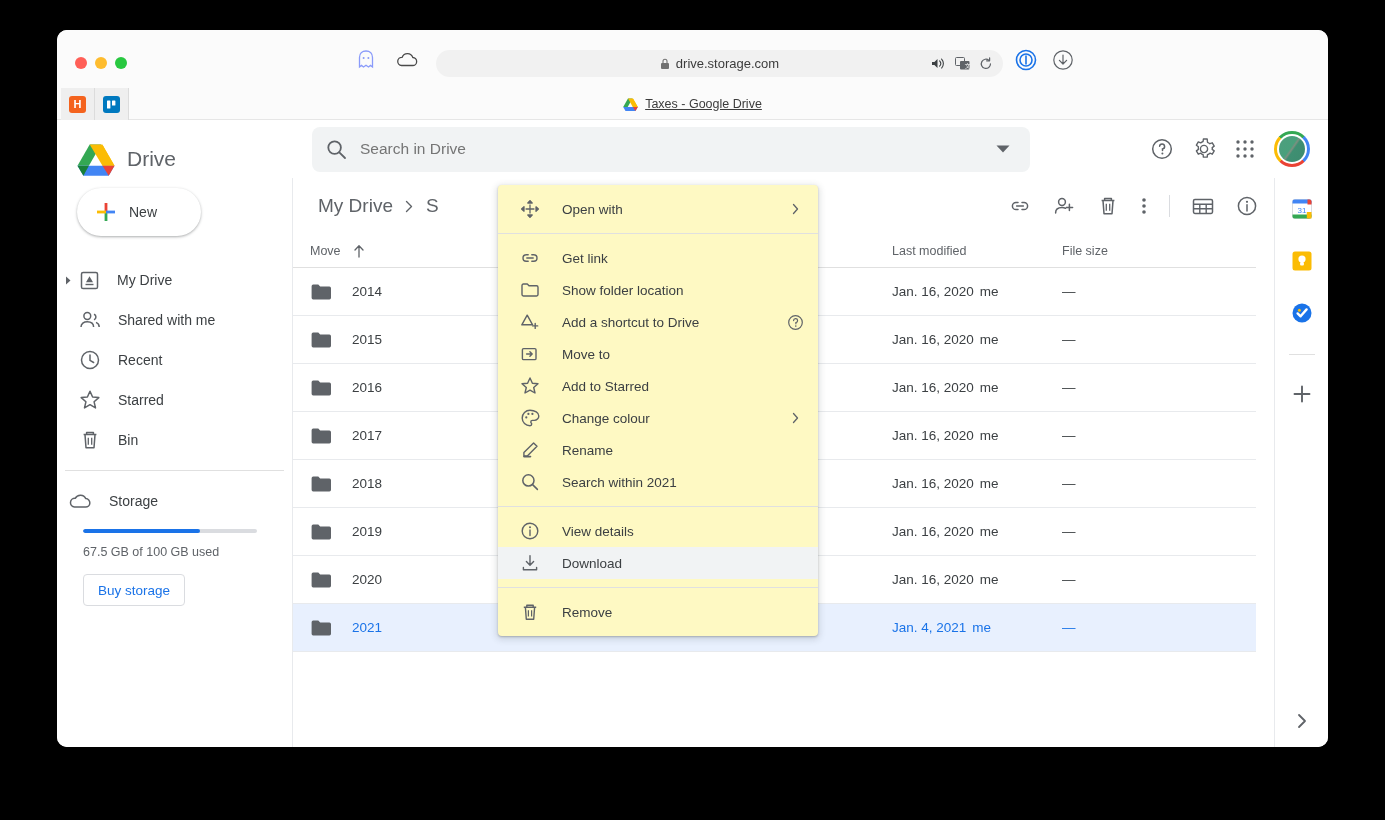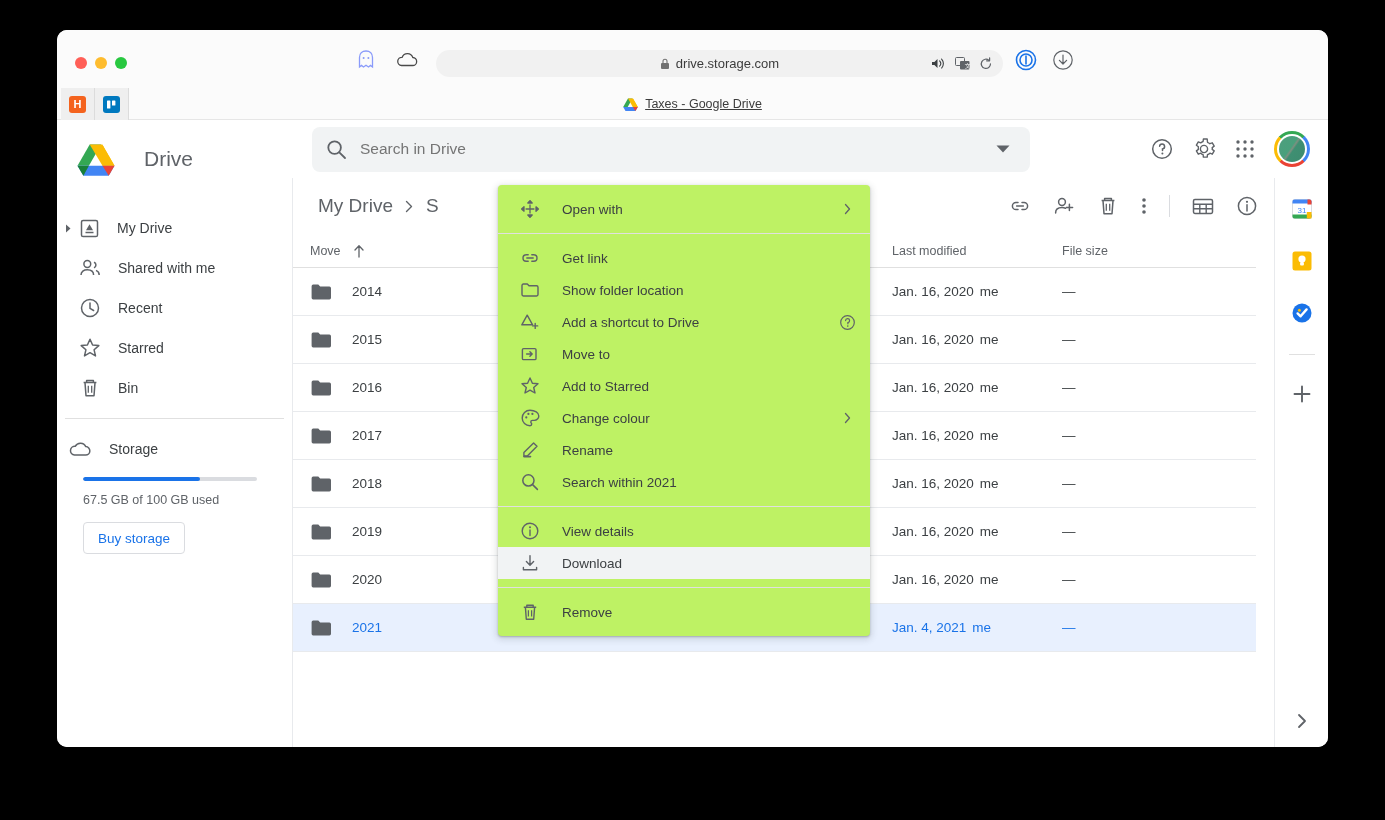--- a/index.html
+++ b/index.html
@@ -86,21 +86,21 @@
 
   
   .app { position: relative; height: 627px; background: #fff; display: flex; flex-direction: column; }
 
   .drive-header {
     height: 58px; display: flex; align-items: center;
     padding: 0 0 0 20px;
     position: relative;
     flex: 0 0 58px;
   }
-  .brand { display: flex; align-items: center; gap: 29px; width: 235px; margin-top: 20px; }
+  .brand { display: flex; align-items: center; gap: 12px; width: 235px; margin-top: 20px; }
   .brand-name { font-size: 21px; color: #5f6368; }
 
   .searchwrap {
     width: 718px; height: 45px;
     background: #f1f3f4; border-radius: 8px;
     display: flex; align-items: center; padding: 0 14px;
     position: relative;
   }
   .search-ph { font-size: 15.5px; color: #5f6368; margin-left: 13px; }
   .search-caret { position: absolute; right: 20px; top: 50%; transform: translateY(-50%); }
@@ -216,22 +216,22 @@
     padding-top: 20px; position: relative;
   }
   .rail-icon { margin-bottom: 30px; width: 22px; height: 22px; display:flex; align-items:center; justify-content:center; }
   .rail-div { width: 26px; height: 1px; background: #e0e0e0; margin-bottom: 28px; }
   .rail-bottom { position: absolute; bottom: 18px; }
 
   
   .ctxmenu {
     position: absolute;
     left: 441px; top: 155px;
-    width: 372px;
-    background: #bef264;
+    width: 320px;
+    background: #fef9c3;
     border-radius: 4px;
     box-shadow: 0 2px 6px 2px rgba(60,64,67,.15), 0 1px 2px rgba(60,64,67,.3);
     padding: 8px 0 8px 0;
     z-index: 50;
   }
   .mi {
     height: 32px; display: flex; align-items: center;
     padding: 0 14px 0 22px; gap: 22px;
     font-size: 13.5px; color: #3c4043; cursor: pointer;
     position: relative;
@@ -408,20 +408,29 @@
             <span class="avatar-inner">
               <span class="avatar-img"></span>
             </span>
           </span>
         </div>
       </div>
 
       <div class="body-row">
 
         <div class="sidebar">
+          <div class="new-btn">
+            <svg width="24" height="24" viewBox="0 0 24 24">
+                <rect x="10.6" y="3" width="2.8" height="9" fill="#ea4335"></rect>
+                <rect x="10.6" y="12" width="2.8" height="9" fill="#34a853"></rect>
+                <rect x="3" y="10.6" width="9" height="2.8" fill="#fbbc04"></rect>
+                <rect x="12" y="10.6" width="9" height="2.8" fill="#4285f4"></rect>
+              </svg>
+            <span class="new-label">New</span>
+          </div>
 
           <div class="nav">
             <div class="nav-item">
               <span class="nav-arrow">
                 <svg width="9" height="9" viewBox="0 0 9 9">
                     <path d="M2 0.5 6.5 4.5 2 8.5z" fill="#5f6368"></path>
                   </svg>
               </span>
               <span>
                 <svg width="21" height="21" viewBox="0 0 21 21">

